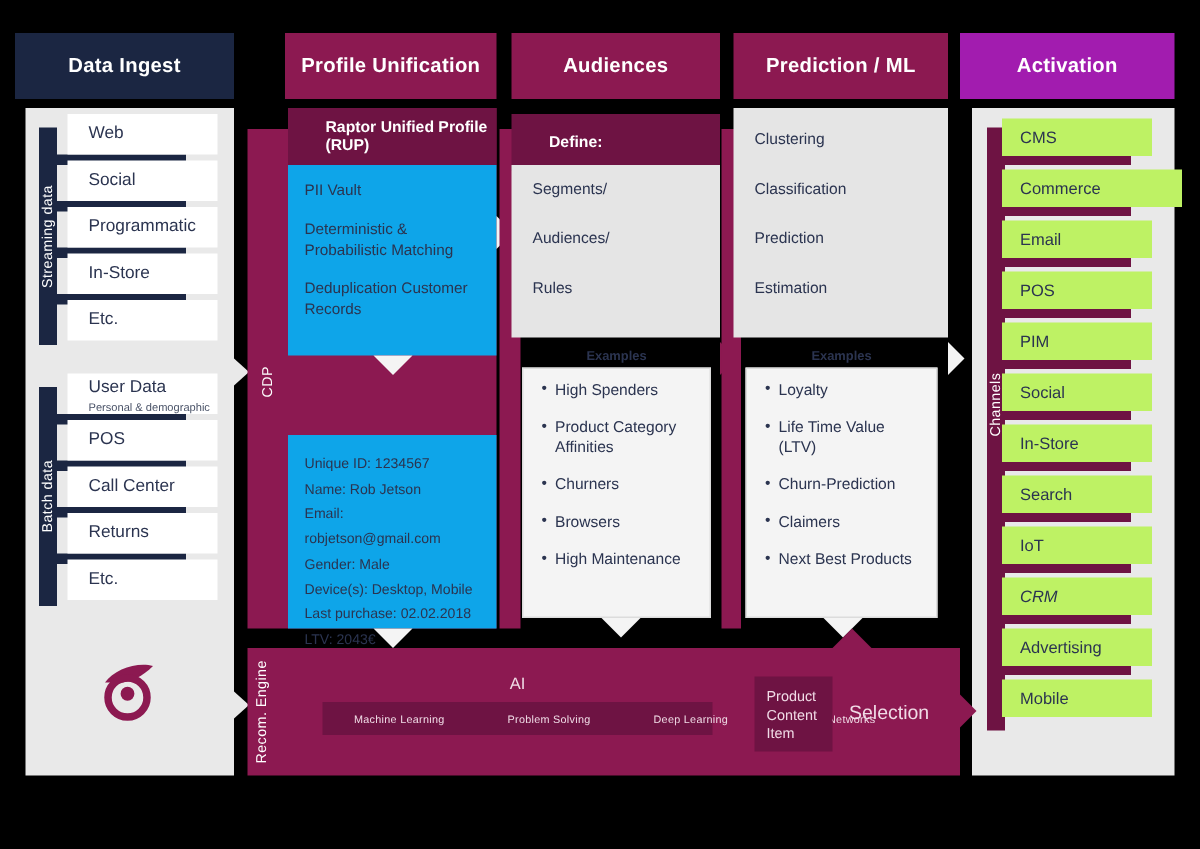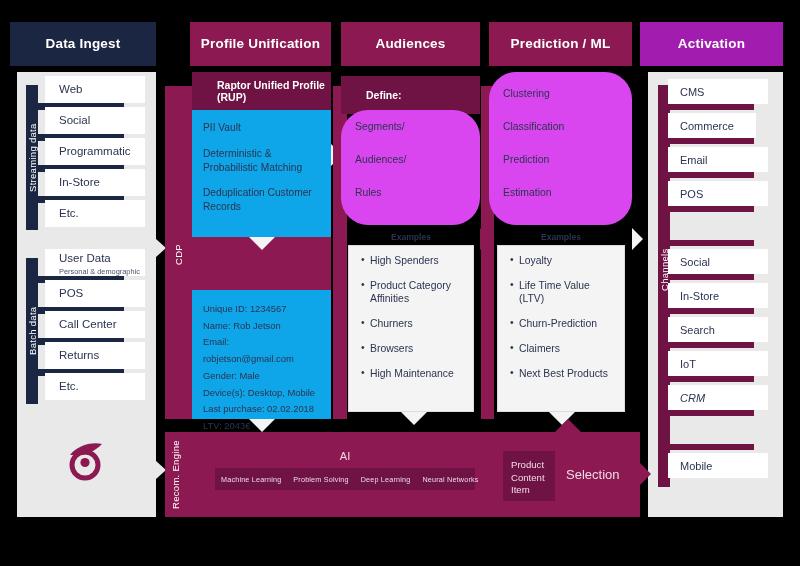--- a/index.html
+++ b/index.html
@@ -12,42 +12,42 @@
     display:flex;align-items:center;justify-content:center;
     color:#fff;font-weight:bold;font-size:13.5px;letter-spacing:.2px;
     text-align:center;line-height:1.1;
   }
   .hdr-navy{background:#1b2642;}
   .hdr-plum{background:#8c1951;}
   .hdr-plum-dark{background:#a21caf;}
 
   
   .panel-grey{background:#e9e9e9;}
-  .panel-white{background:#d946ef;border-radius:27px;}
+  .panel-white{background:#e5e5e5;}
   .panel-plum{background:#8c1951;}
 
   
   .ingest-row{
     background:#fff;display:flex;align-items:center;
     padding-left:14px;color:#2b3450;font-size:11.5px;
     box-sizing:border-box;
   }
   .ingest-row .sub{font-size:7.4px;color:#4a5368;display:block;margin-top:1px;}
   .ingest-row .main{display:block;line-height:1.15;}
   .spine-navy{background:#1b2642;}
   .tick-navy{background:#1b2642;height:7px;}
   .vlabel{
     writing-mode:vertical-rl;transform:rotate(180deg);
     color:#fff;font-size:9.5px;display:flex;align-items:center;justify-content:center;
     letter-spacing:.3px;
   }
 
   
   .act-row{
-    background:#ffffff;display:flex;align-items:center;
+    background:#bef264;display:flex;align-items:center;
     padding-left:12px;color:#2b3450;font-size:11px;box-sizing:border-box;
   }
   .spine-plum{background:#6e1343;}
   .tick-plum{background:#6e1343;height:6px;}
 
   
   .card-title{
     background:#6e1343;color:#fff;font-weight:bold;font-size:10.5px;
     display:flex;align-items:center;padding-left:25px;box-sizing:border-box;
   }
@@ -78,21 +78,21 @@
     position:relative;padding-left:9px;
   }
   .ex-box li:last-child{margin-bottom:0;}
   .ex-box li:before{content:"•";position:absolute;left:0;top:-1px;}
   .ex-box ul{margin:0;padding:0;}
 
   
   .ai-bar{background:#8c1951;}
   .ai-label{color:#f0dbe6;font-size:11px;text-align:center;}
   .ai-chipbar{background:#6e1343;display:flex;align-items:center;justify-content:space-around;}
-  .ai-chip{color:#f0dbe6;font-size:7.2px;letter-spacing:.2px;white-space:nowrap;padding:0 6px;}
+  .ai-chip{color:#f0dbe6;font-size:7.2px;letter-spacing:.2px;white-space:nowrap;padding:0 21px;}
   .pci-box{background:#6e1343;color:#f0dbe6;font-size:9.6px;line-height:1.32;
            box-sizing:border-box;padding:8px 8px;}
   .sel-label{color:#f0dbe6;font-size:13px;}
 
   
   .arrow-r-white{
     width:0;height:0;border-top:9px solid transparent;border-bottom:9px solid transparent;
     border-left:10px solid #e9e9e9;
   }
   .arrow-r-plum{
@@ -290,43 +290,49 @@
   <div class="abs tick-plum" style="left:670px;top:274px;width:84px;"></div>
   <div class="abs tick-plum" style="left:670px;top:308px;width:84px;"></div>
   <div class="abs tick-plum" style="left:670px;top:342px;width:84px;"></div>
   <div class="abs tick-plum" style="left:670px;top:376px;width:84px;"></div>
   <div class="abs tick-plum" style="left:670px;top:410px;width:84px;"></div>
   <div class="abs tick-plum" style="left:670px;top:444px;width:84px;"></div>
 
   <div class="abs act-row" style="left:668px;top:79px;width:100px;height:25px;">
     <span>CMS</span>
     </div>
-  <div class="abs act-row" style="left:668px;top:113px;width:88px;height:25px;">
+  <div class="abs act-row" style="left:668px;top:113px;width:120px;height:25px;">
     <span>Commerce</span>
     </div>
   <div class="abs act-row" style="left:668px;top:147px;width:100px;height:25px;">
     <span>Email</span>
     </div>
   <div class="abs act-row" style="left:668px;top:181px;width:100px;height:25px;">
     <span>POS</span>
     </div>
+  <div class="abs act-row" style="left:668px;top:215px;width:100px;height:25px;">
+    <span>PIM</span>
+    </div>
   <div class="abs act-row" style="left:668px;top:249px;width:100px;height:25px;">
     <span>Social</span>
     </div>
   <div class="abs act-row" style="left:668px;top:283px;width:100px;height:25px;">
     <span>In-Store</span>
     </div>
   <div class="abs act-row" style="left:668px;top:317px;width:100px;height:25px;">
     <span>Search</span>
     </div>
   <div class="abs act-row" style="left:668px;top:351px;width:100px;height:25px;">
     <span>IoT</span>
     </div>
   <div class="abs act-row" style="left:668px;top:385px;width:100px;height:25px;font-style:italic;">
     <span>CRM</span>
+    </div>
+  <div class="abs act-row" style="left:668px;top:419px;width:100px;height:25px;">
+    <span>Advertising</span>
     </div>
   <div class="abs act-row" style="left:668px;top:453px;width:100px;height:25px;">
     <span>Mobile</span>
     </div>
 
   <div class="abs ai-bar" style="left:165px;top:432px;width:475px;height:85px;"></div>
   <div class="abs vlabel" style="left:167px;top:435px;width:16px;height:80px;">Recom. Engine</div>
 
   <div class="abs ai-label" style="left:300px;top:450px;width:90px;">AI</div>
 

